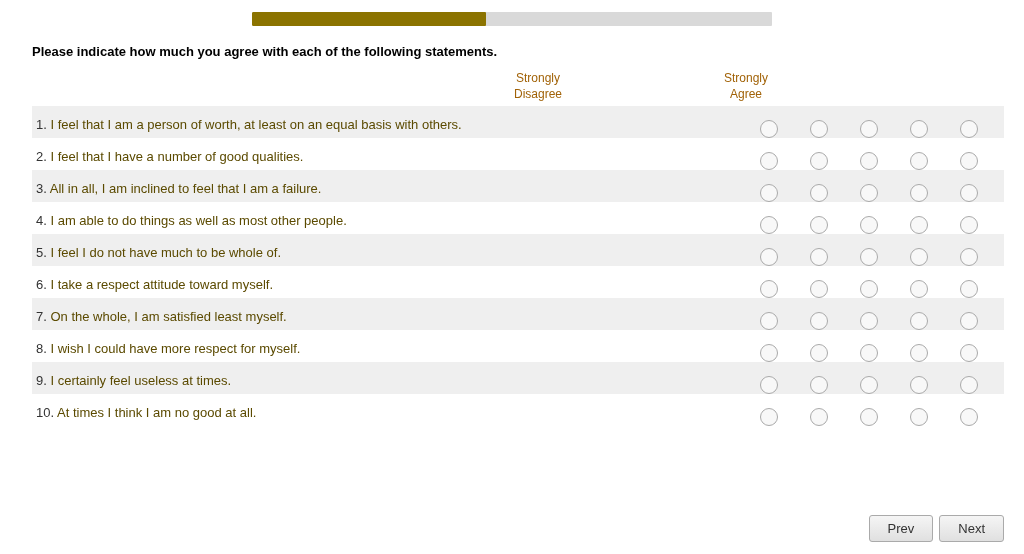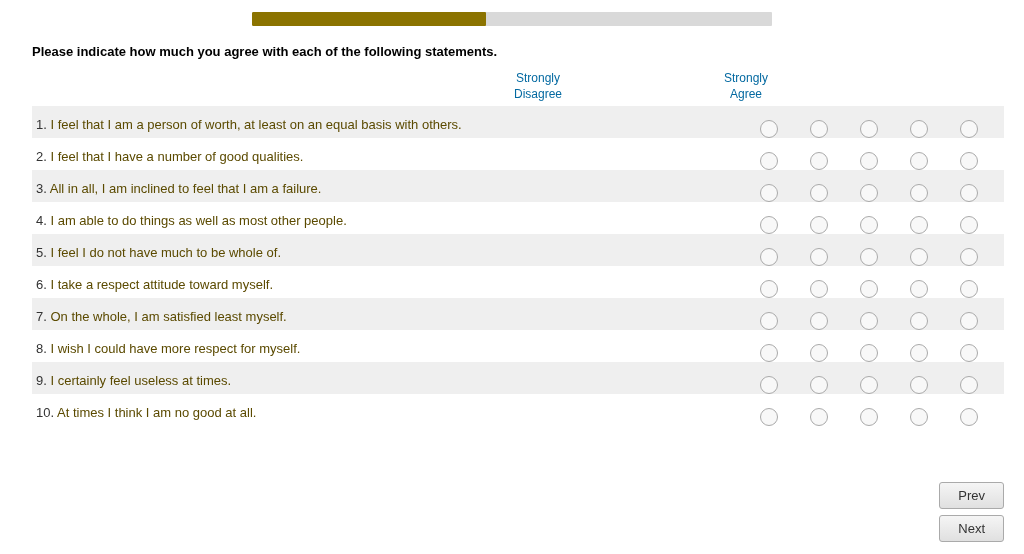--- a/index.html
+++ b/index.html
@@ -51,21 +51,21 @@
     }
     .scale-header-labels {
       display: flex;
       width: 260px;
       justify-content: space-between;
       align-items: flex-end;
     }
     .scale-label {
       text-align: center;
       font-size: 12px;
-      color: #0369a1;
+      color: #a16207;
       line-height: 1.3;
       width: 52px;
     }
     .survey-table {
       width: 100%;
       border-collapse: collapse;
     }
     .survey-row {
       display: flex;
       align-items: flex-end;
@@ -120,21 +120,20 @@
     .radio-btn:checked {
       background: #555;
       border-color: #555;
     }
     .footer-nav {
       position: absolute;
       bottom: 12px;
       right: 20px;
       display: flex;
       gap: 6px;
-      flex-direction: column;
     }
     .nav-button {
       padding: 5px 18px;
       border: 1px solid #aaa;
       background: linear-gradient(to bottom, #f5f5f5, #e0e0e0);
       font-size: 13px;
       color: #333;
       cursor: pointer;
       border-radius: 3px;
     }

